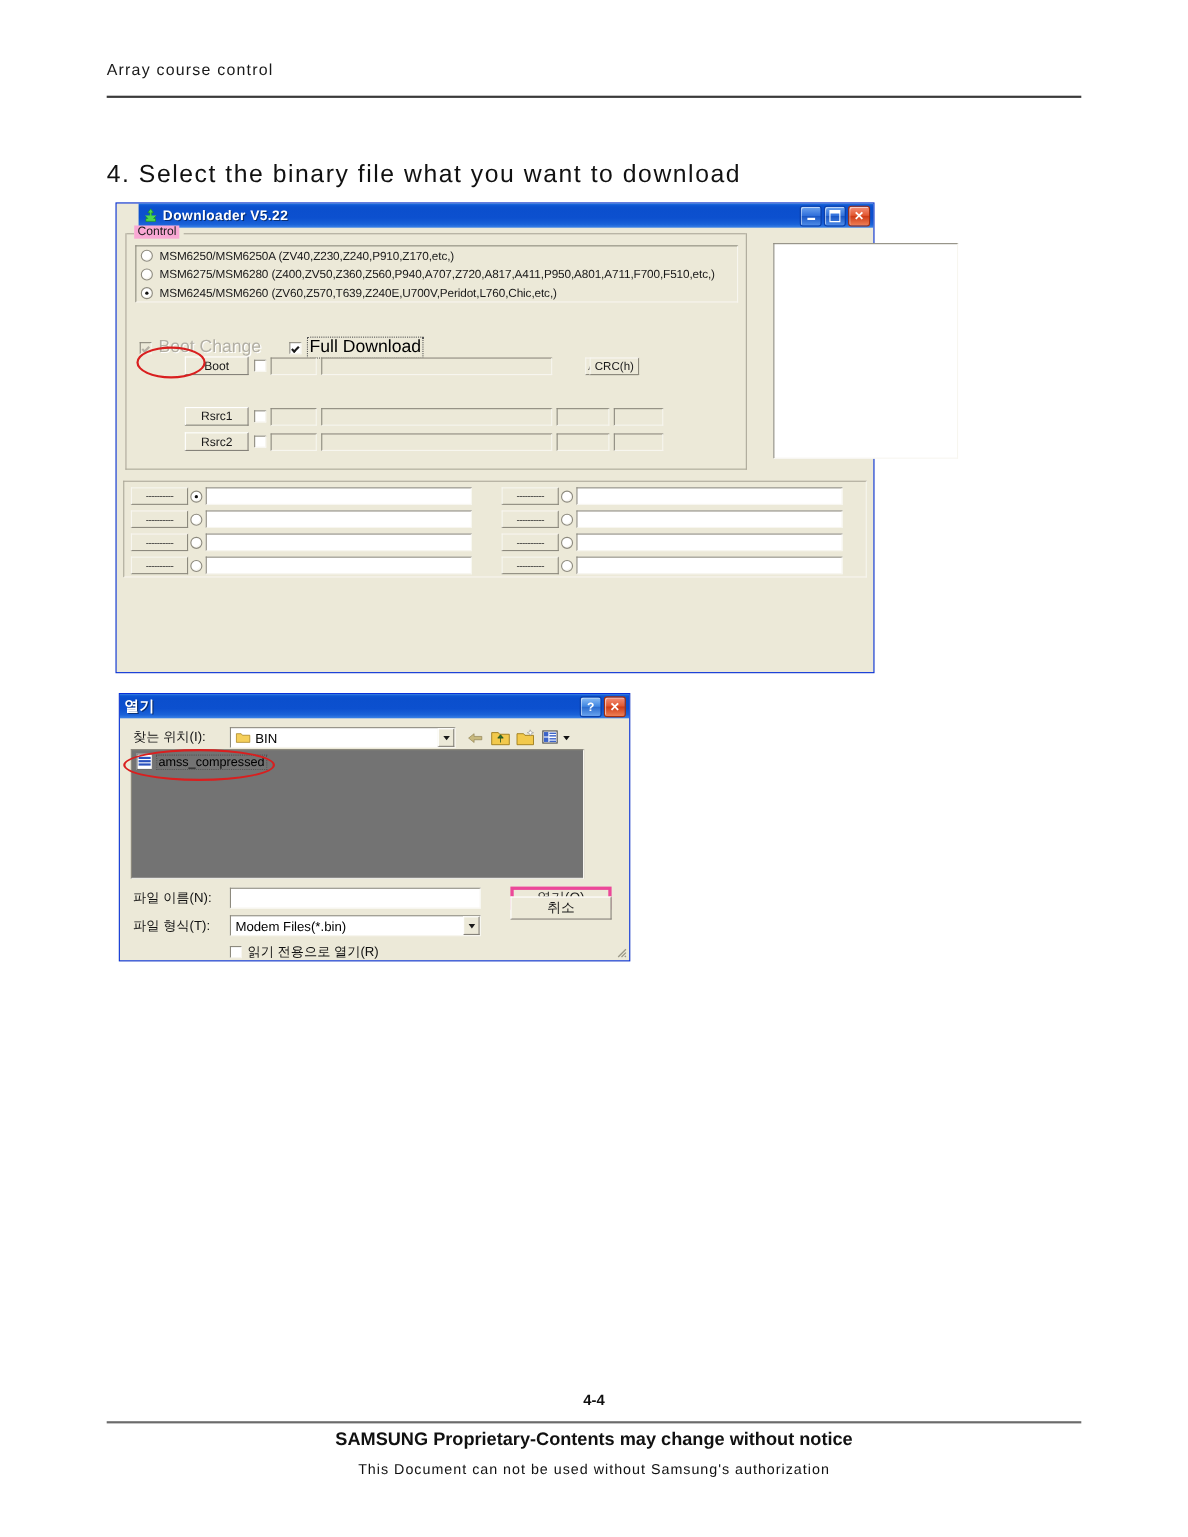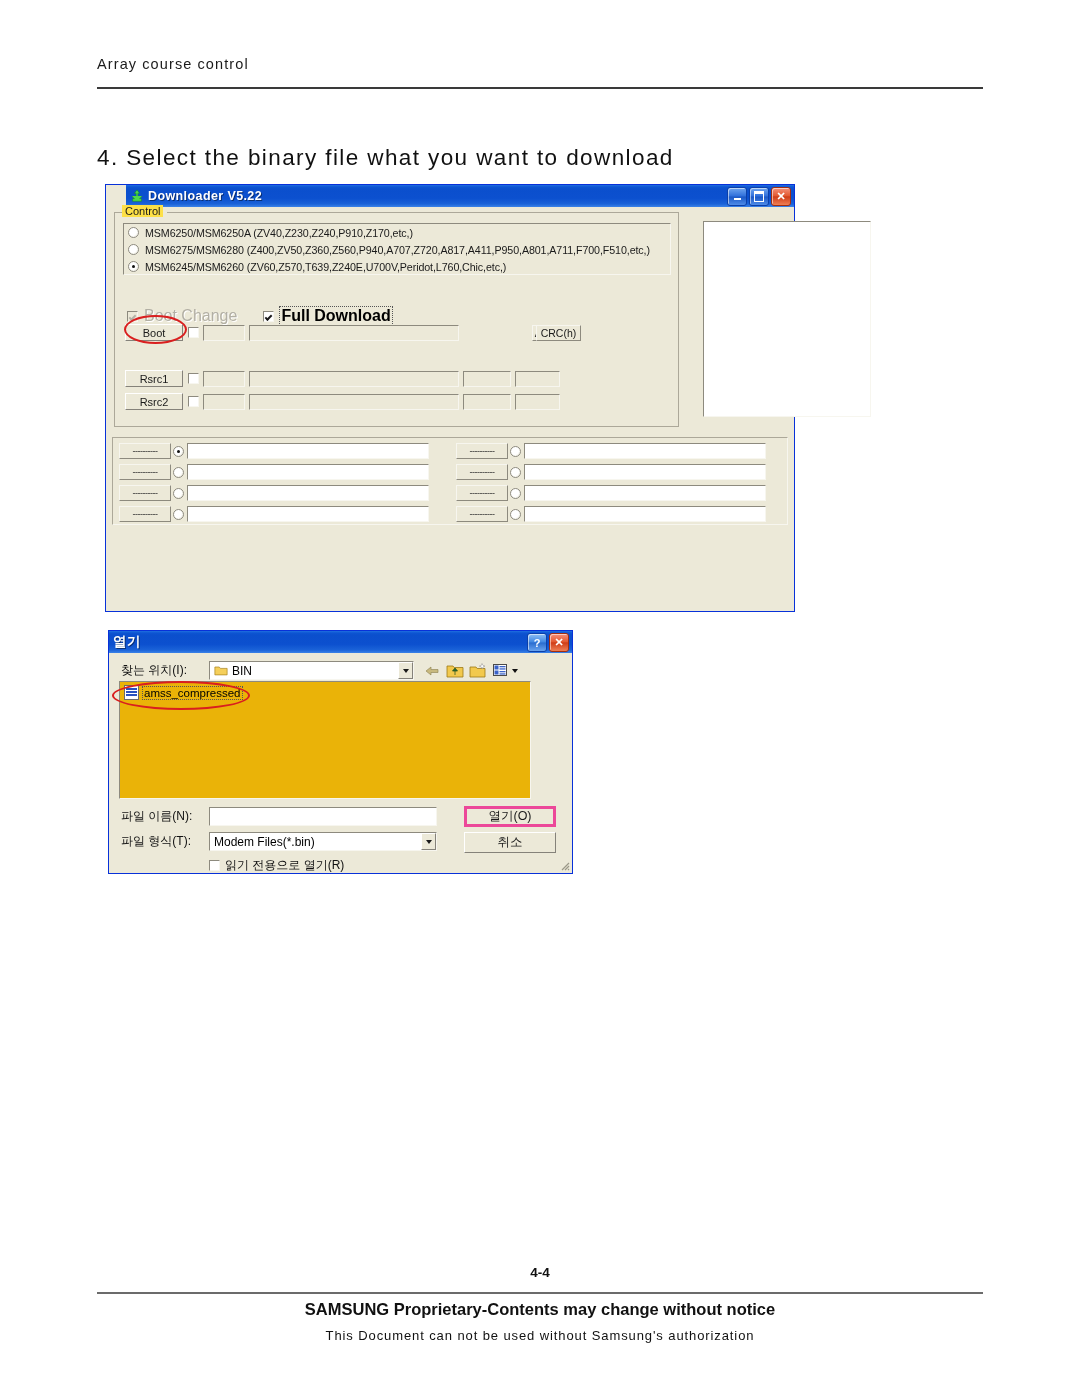--- a/index.html
+++ b/index.html
@@ -104,21 +104,21 @@
     border-top: none;
     box-sizing: border-box;
   }
   .groupbox .gb-top-left,
   .groupbox .gb-top-right {
     position: absolute; top: 0; height: 1px; background: #aca899;
   }
   .gb-legend {
     position: absolute; top: -7px; left: 7px;
     font-size: 11px; padding: 0 3px;
-    background: #fde047; color: #1a1a1a;
+    background: #f9a8d4; color: #1a1a1a;
   }
 
   .sunken {
     background: #ece9d8;
     border: 1px solid;
     border-color: #8d8a7e #f7f6ef #f7f6ef #8d8a7e;
     box-sizing: border-box;
   }
   .sunken-white {
     background: #ffffff;
@@ -189,24 +189,24 @@
   
   #downloader { left: 105px; top: 184px; width: 690px; height: 428px; padding-left: 20px; }
   #dl-control-gb { left: 8px; top: 27px; width: 565px; height: 215px; }
   #dl-models { position:absolute; left: 8px; top: 11px; width: 548px; height: 52px; }
   .model-row { display:flex; align-items:center; gap:6px; padding-left:4px; height:17px; }
   .model-row span { font-size: 10.7px; white-space: nowrap; color:#1a1a1a; letter-spacing: -.1px; }
 
   .opt-row { position:absolute; left:12px; top:95px; display:flex; align-items:center; gap:6px; }
   .opt-row .lbl { font-size:16px; }
   .opt-row .lbl.dim { color:#b2afa4; text-shadow: 1px 1px 0 #fff; }
-  .opt-row .lbl.focus { outline:1px dotted #555; padding:0 1px; font-weight:bold; }
+  .opt-row .lbl.focus { outline:1px dotted #555; padding:0 1px; font-weight:normal; }
 
   .frow { position:absolute; height:17px; display:flex; align-items:center; }
-  .frow .fbtn { width:58px; height:17px; }
+  .frow .fbtn { width:58px; height:17px;margin-left:43px; }
   .frow .fchk { margin-left:5px; }
   .frow .faddr { margin-left:4px; width:42px; height:16px; }
   .frow .fpath { margin-left:4px; width:210px; height:16px; }
   .frow .fa2 { margin-left:4px; width:48px; height:16px; }
   .frow .fc2 { margin-left:4px; width:45px; height:16px; }
   .colhdr {
     position:absolute; height:16px;
     display:flex; align-items:center; justify-content:center;
     font-size:10.5px; color:#1a1a1a;
     background:#ece9d8;
@@ -240,21 +240,21 @@
     box-sizing:border-box; height:19px;
   }
   .dlg-combo .val { flex:1; font-size:12px; padding-left:4px; display:flex; align-items:center; gap:4px; }
   .folder-ico {
     width:14px; height:11px; position:relative; flex:0 0 auto;
   }
   .tbar-ico { width:19px; height:18px; margin-left:4px; position:relative; }
 
   .filelist {
     position:absolute; left:10px; top:50px; width:412px; height:118px;
-    background:#eab308;
+    background:#737373;
     border:1px solid; border-color:#8d8a7e #f7f6ef #f7f6ef #8d8a7e;
     box-sizing:border-box;
     text-align:center;
   }
   .file-item {
     position:absolute; left:4px; top:3px;
     display:flex; align-items:center; gap:3px;
     font-size:11.5px;
   }
   .file-item .nm { border:1px dotted #555; padding:0 1px; }
@@ -502,20 +502,20 @@
       <span class="combo-arrow"></span>
     </div>
   </div>
 
   <div class="dlg-row" style="left:100px; top:226px; gap:5px;">
     <span class="chk"></span>
     <span class="dlg-label">읽기 전용으로 열기(R)</span>
   </div>
 
   <div class="raised-btn defaulted" style="position:absolute; left:355px; top:175px; width:92px; height:21px; font-size:12.5px;">열기(O)</div>
-  <div class="raised-btn" style="position:absolute; left:355px; top:201px; width:92px; height:21px; font-size:12.5px;">취소</div>
+  <div class="raised-btn" style="position:absolute; left:355px; top:184px; width:92px; height:21px; font-size:12.5px;">취소</div>
 
   <svg style="position:absolute; right:2px; bottom:2px;" width="12" height="12" viewBox="0 0 12 12">
     <path d="M11 4 L4 11 M11 7 L7 11 M11 10 L10 11" stroke="#9b9888" stroke-width="1.2"></path>
   </svg>
 </div>
 
 <div class="hl-ellipse" style="left:112px; top:681px; width:134px; height:25px;"></div>
 
 </body></html>

